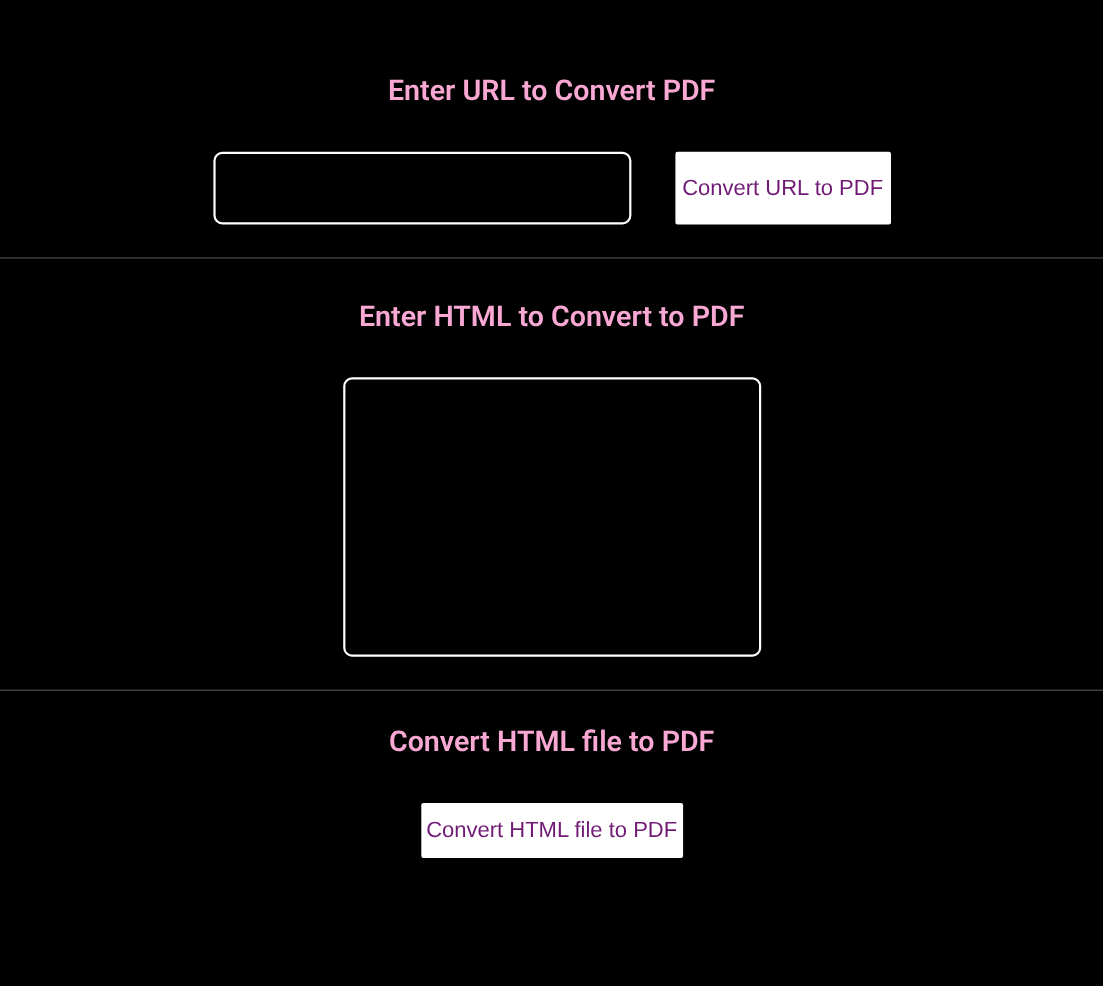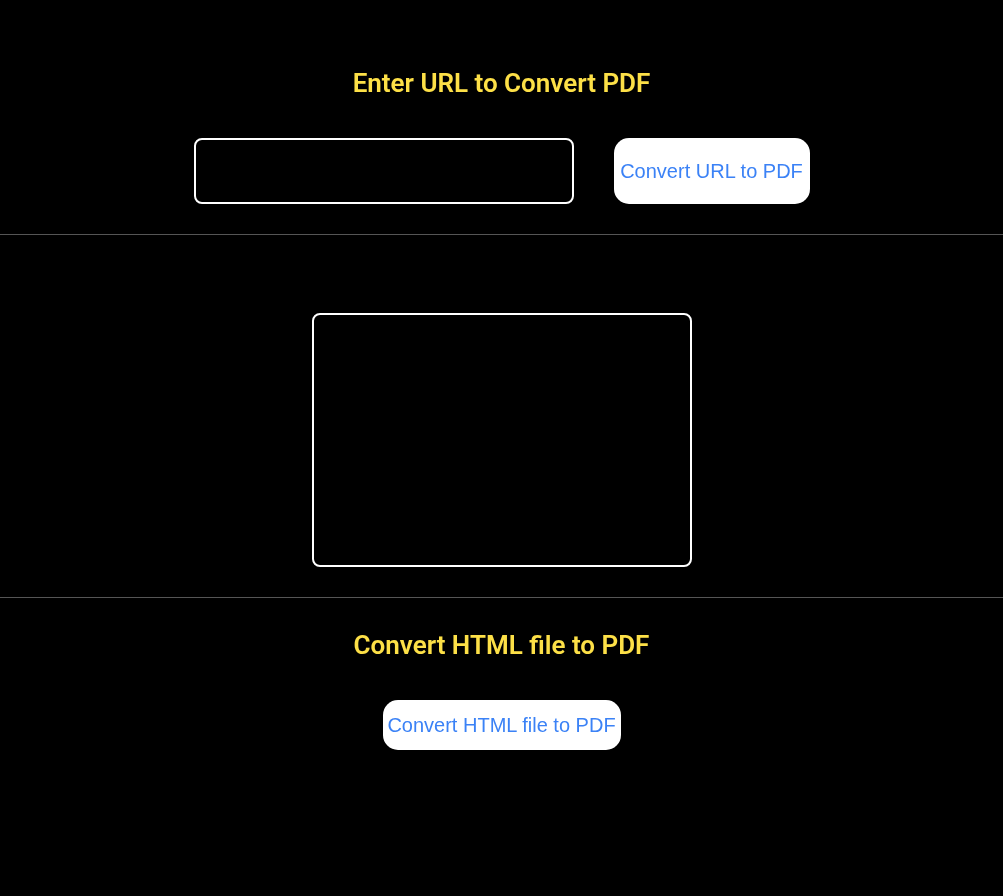--- a/index.html
+++ b/index.html
@@ -21,21 +21,21 @@
       align-items: center;
       padding-top: 30px;
       padding-bottom: 30px;
     }
     .section-divider {
       border-bottom: 1px solid #555;
     }
     .section-title {
       font-size: 26px;
       font-weight: 600;
-      color: #fde047;
+      color: #f9a8d4;
       text-align: center;
     }
     .url-row {
       display: flex;
       align-items: center;
       gap: 40px;
       margin-top: 40px;
     }
     .url-input {
       width: 380px;
@@ -43,23 +43,23 @@
       background: #000;
       border: 2px solid #fff;
       border-radius: 8px;
       color: #fff;
       font-size: 18px;
       padding: 0 16px;
       outline: none;
     }
     .btn {
       background: #fff;
-      color: #3b82f6;
+      color: #701a75;
       border: none;
-      border-radius: 15px;
+      border-radius: 2px;
       font-size: 20px;
       font-weight: 400;
       cursor: pointer;
       display: flex;
       align-items: center;
       justify-content: center;
     }
     .btn-url {
       width: 196px;
       height: 66px;
@@ -103,19 +103,20 @@
 
 <div class="section section-url section-divider">
   <h2 class="section-title">Enter URL to Convert PDF</h2>
   <div class="url-row">
     <input type="text" class="url-input" value="" style="">
     <button class="btn btn-url">Convert URL to PDF</button>
   </div>
 </div>
 
 <div class="section section-html section-divider">
+  <h2 class="section-title">Enter HTML to Convert to PDF</h2>
   <textarea class="html-textarea" style=""></textarea>
 </div>
 
 <div class="section section-file">
   <h2 class="section-title">Convert HTML file to PDF</h2>
   <button class="btn btn-file">Convert HTML file to PDF</button>
 </div>
 
 </body></html>

